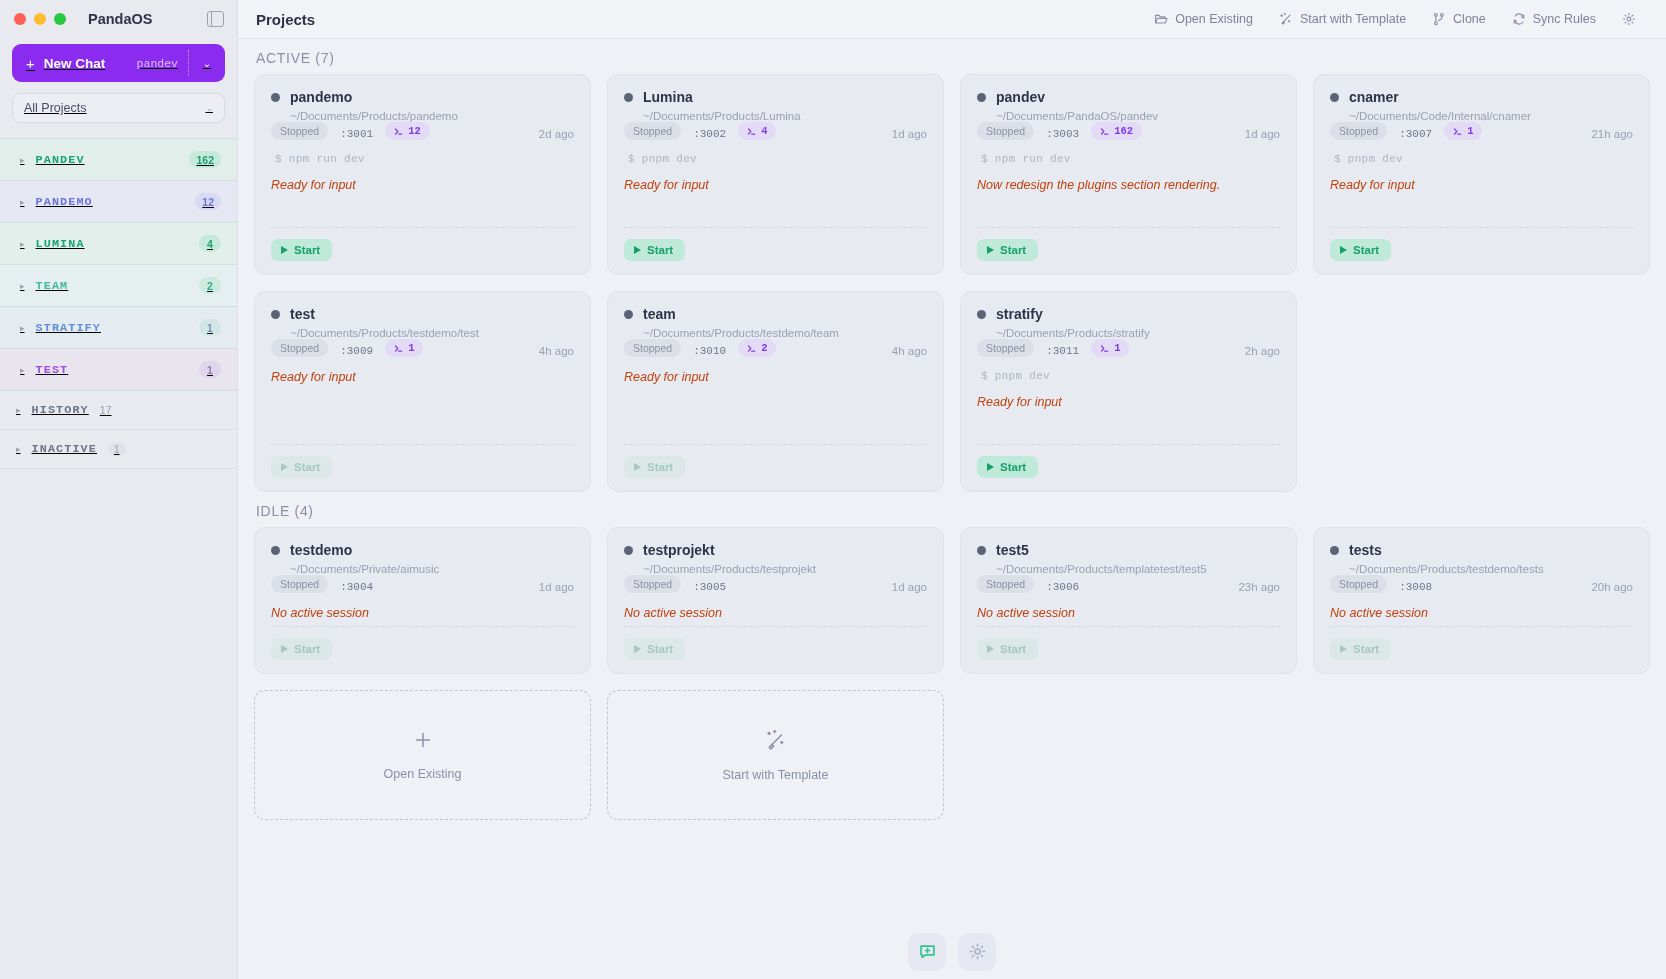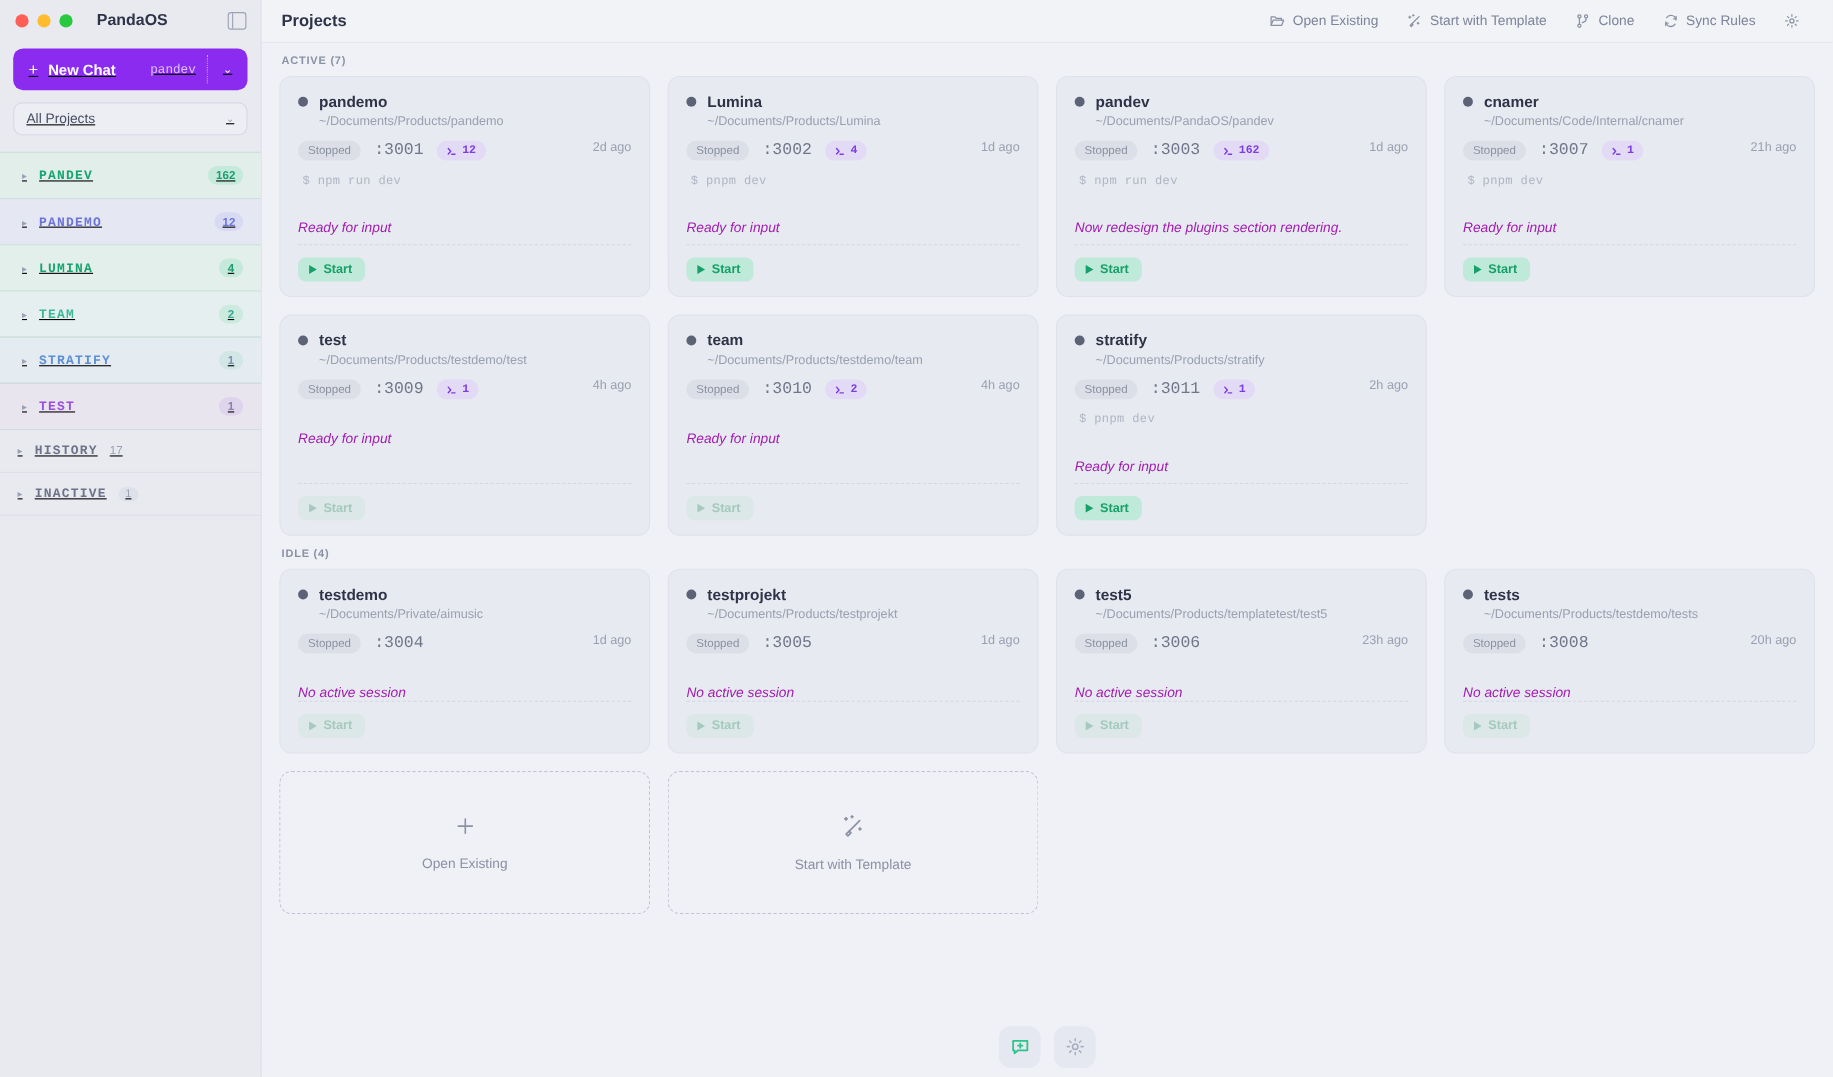--- a/index.html
+++ b/index.html
@@ -143,60 +143,59 @@
   .searchbar input {
     border: 0; background: transparent; outline: none; flex: 1;
     font-size: 13px; color: #3f4658;
     font-family: "Liberation Sans", sans-serif;
   }
   .searchbar input::placeholder { color: #9096a9; }
   .kbd { font-size: 12px; color: #9096a9; }
 
   .scrollarea { flex: 1; overflow: hidden; padding: 0 16px; position: relative; }
   .sec-label {
-    font-size: 10px; letter-spacing: .7px; color: #8b91a4;
+    font-size: 14px; letter-spacing: .7px; color: #8b91a4;
     margin: 11px 0 8px 2px;
-    font-weight: bold;
   }
 
   .grid { display: grid; grid-template-columns: repeat(4, 1fr); gap: 16px; }
 
   .card {
     background: #e7eaf1; border: 1px solid #dfe2ea; border-radius: 11px;
     padding: 14px 16px 13px 16px; cursor: pointer;
     display: flex; flex-direction: column;
   }
   .card.active-card { min-height: 201px; }
   .card.idle-card { min-height: 147px; }
 
   .card-head { display: flex; align-items: center; gap: 10px; }
   .sdot { width: 9px; height: 9px; border-radius: 50%; background: #5d6377; flex: none; }
   .card-name { font-size: 14px; font-weight: 700; color: #2f3347; }
   .card-path {
     font-size: 11.5px; color: #9aa0b1; margin: 5px 0 0 19px;
     white-space: nowrap; overflow: hidden; text-overflow: ellipsis;
   }
-  .card-meta { display: flex; align-items: flex-start; gap: 12px; margin-top: 11px; }
+  .card-meta { display: flex; align-items: flex-end; gap: 12px; }
   .pill-stopped {
     background: #dcdfe7; color: #8b91a2; font-size: 10.5px;
     padding: 3px 9px; border-radius: 9px;
   }
-  .port { font-size: 15px; color: #70768a; font-family: "Liberation Mono", monospace; }
+  .port { font-size: 11px; color: #70768a; font-family: "Liberation Mono", monospace; }
   .pill-term {
     background: #e3dbf6; color: #7b3ee0; font-size: 10.5px; font-weight: 700;
     padding: 3px 9px; border-radius: 9px; font-family: "Liberation Mono", monospace;
     display: flex; align-items: center; gap: 5px;
   }
   .ago { margin-left: auto; font-size: 11.5px; color: #9aa0b1; }
   .cmdline {
     font-size: 11px; color: #b0b5c3; margin-top: 13px; margin-left: 4px;
     font-family: "Liberation Mono", monospace; letter-spacing: .3px;
   }
   .statusline {
-    font-size: 12.5px; color: #a21caf; font-style: italic; margin-top: 29px;
+    font-size: 12.5px; color: #c2410c; font-style: italic; margin-top: 13px;
     white-space: nowrap; overflow: hidden; text-overflow: ellipsis;
   }
   .card-foot {
     margin-top: auto; padding-top: 11px;
     border-top: 1px dashed #d3d7e1;
   }
   .btn-start {
     display: inline-flex; align-items: center; gap: 6px;
     background: #bfe9d8; color: #17a06a;
     font-size: 11.5px; font-weight: 600;

